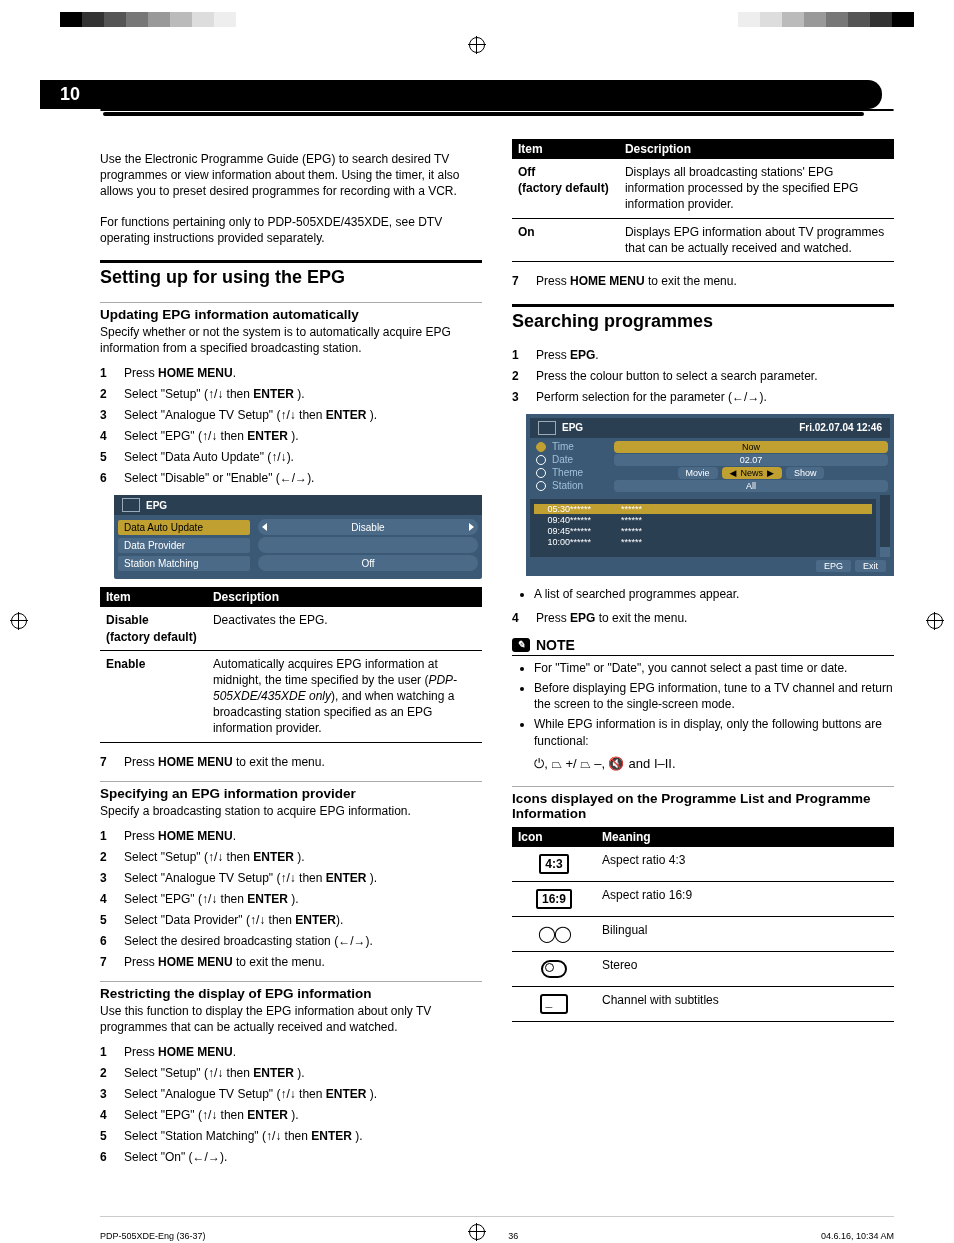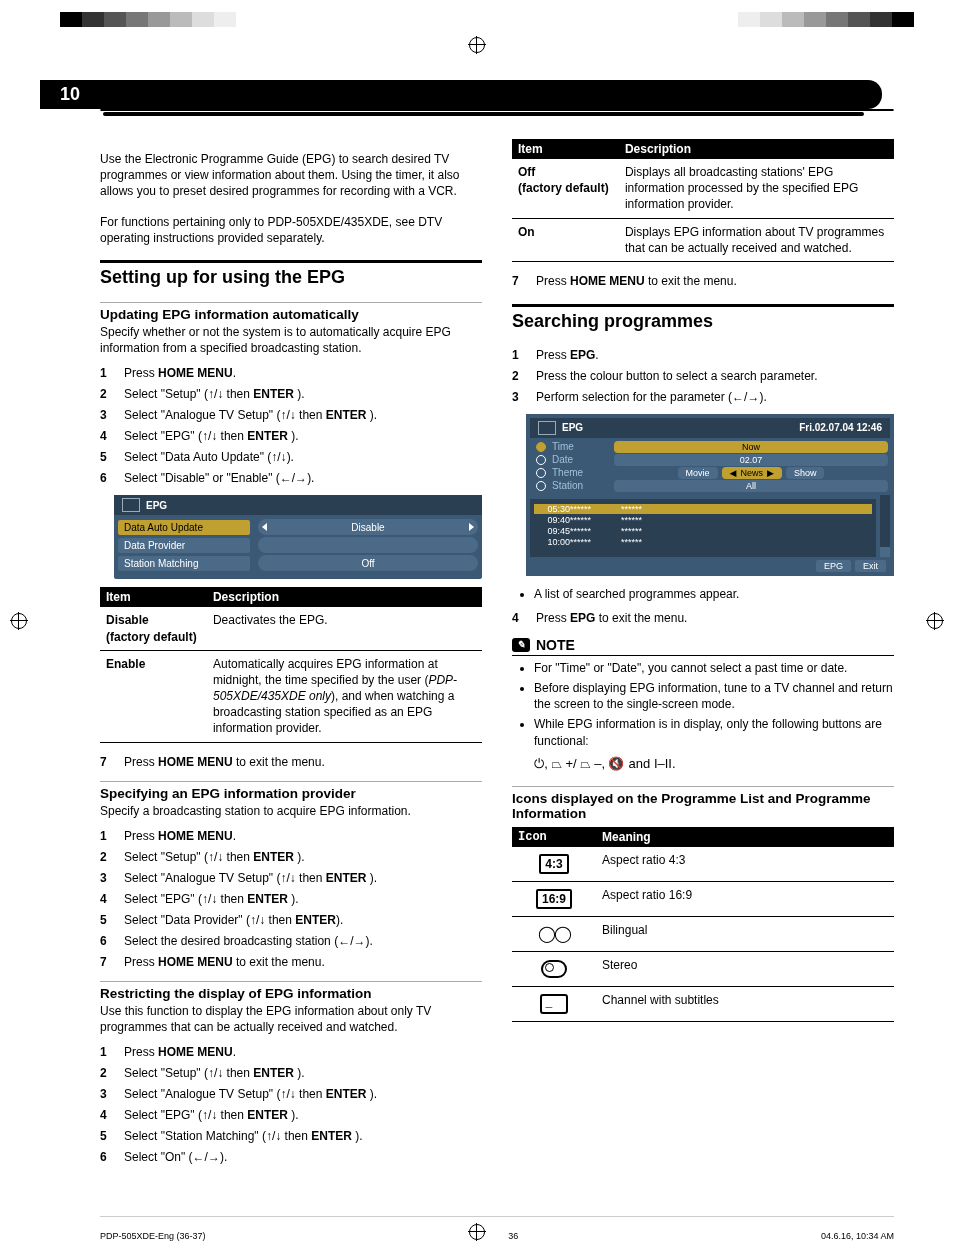--- a/index.html
+++ b/index.html
@@ -391,21 +391,20 @@
     font-size: 14px;
   }
   .func-icons {
     padding-left: 22px;
     margin: 4px 0 14px 0;
     font-size: 13px;
   }
   
   .icon-table th:first-child {
     width: 22%;
-    font-family: Liberation Mono, monospace;
   }
   .icon-cell {
     display: flex;
     align-items: center;
     justify-content: center;
     height: 24px;
   }
   .ratio-box {
     border: 2px solid #000;
     padding: 0 4px;

